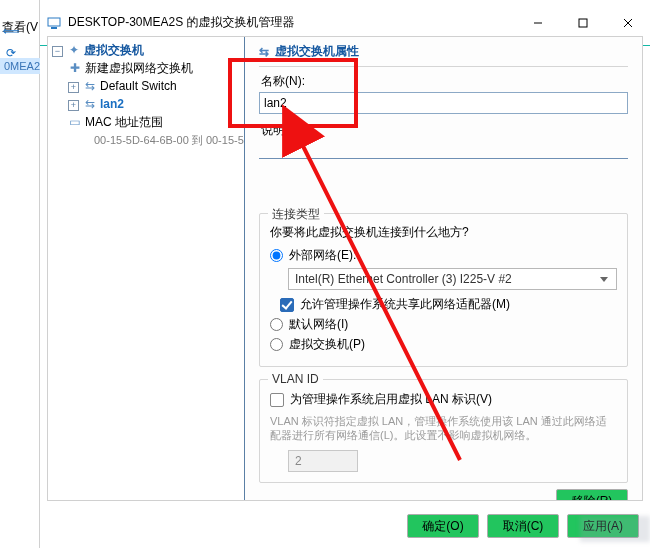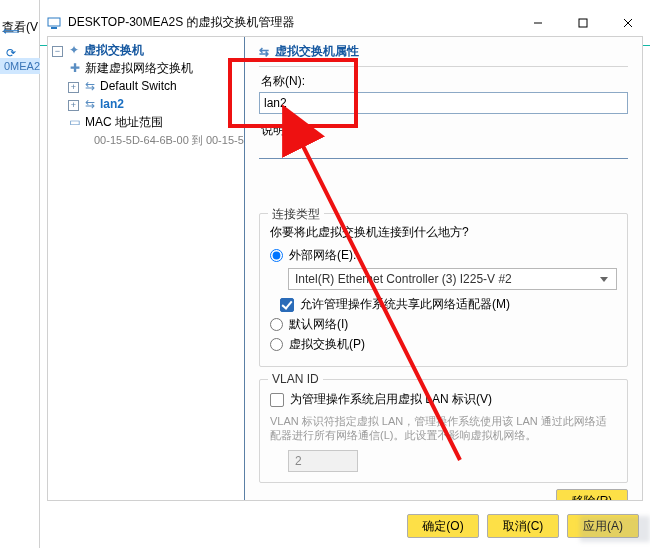--- a/index.html
+++ b/index.html
@@ -167,21 +167,21 @@
     width: 70px; height: 22px;
     border: 1px solid #c8c8c8; background: #f1f1f1;
     color: #888; padding: 0 6px; display: flex; align-items: center;
     margin-left: 18px;
   }
 
   .remove-row { text-align: right; margin-top: 6px; }
   .btn {
     display: inline-flex; align-items: center; justify-content: center;
     min-width: 72px; height: 24px;
-    border: 1px solid #adadad; background: #fde047;
+    border: 1px solid #adadad; background: #22c55e;
     padding: 0 10px; font: inherit; border-radius: 2px;
   }
 
   
   .bottom-bar {
     position: absolute; left: 7px; bottom: 10px;
     width: 596px; display: flex; justify-content: flex-end; gap: 8px;
     padding-right: 4px;
   }
 

